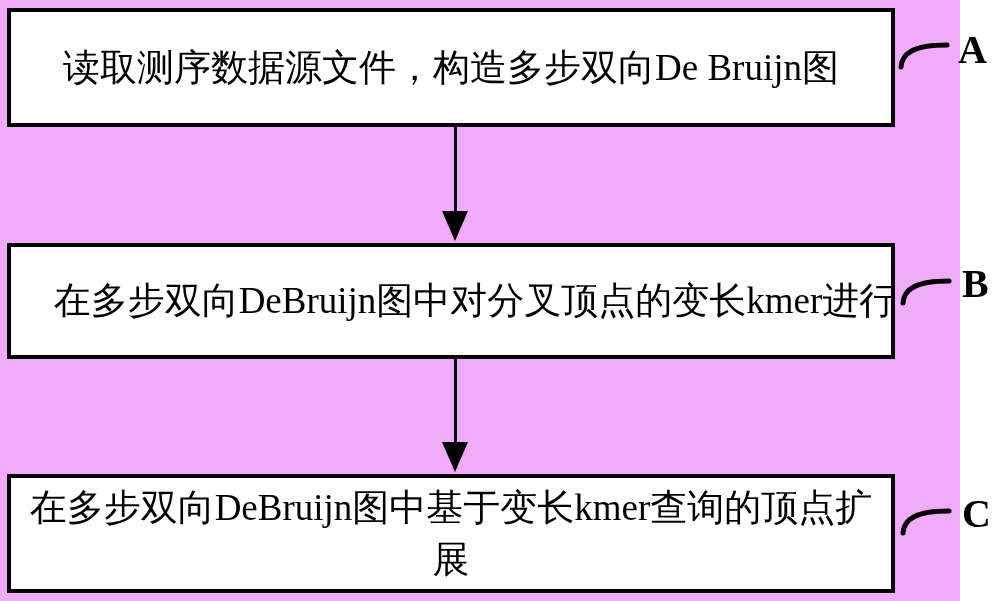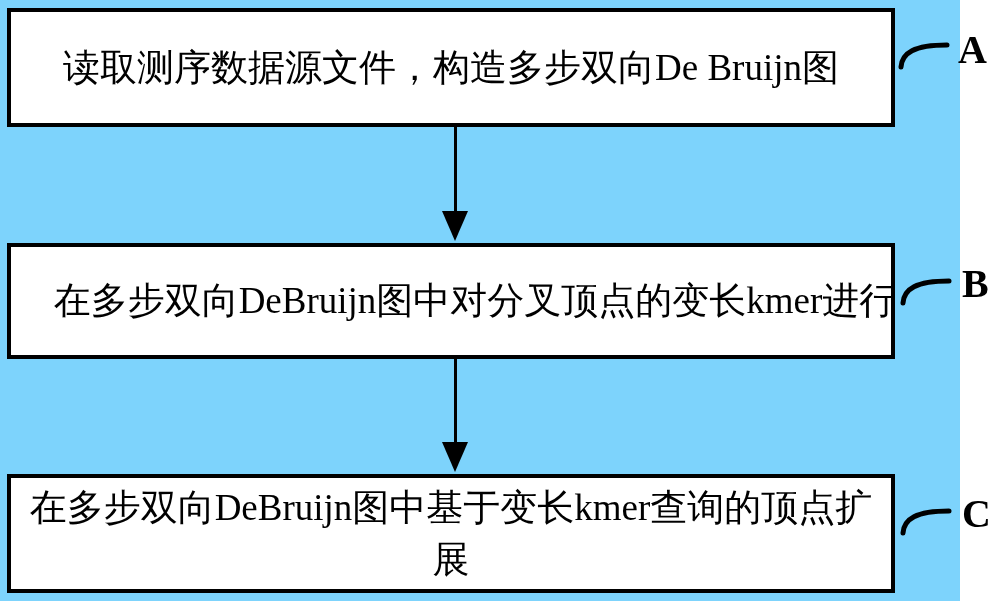--- a/index.html
+++ b/index.html
@@ -8,21 +8,21 @@
     width: 1000px;
     height: 601px;
     background: #ffffff;
     font-family: "Liberation Serif", "DejaVu Serif", serif;
     overflow: hidden;
   }
   .stage {
     position: relative;
     width: 960px;
     height: 601px;
-    background: #7dd3fc;
+    background: #f0abfc;
   }
   .flow-box {
     position: absolute;
     left: 7px;
     width: 888px;
     border: 4px solid #000000;
     background: #ffffff;
     display: flex;
     flex-direction: column;
     align-items: center;

